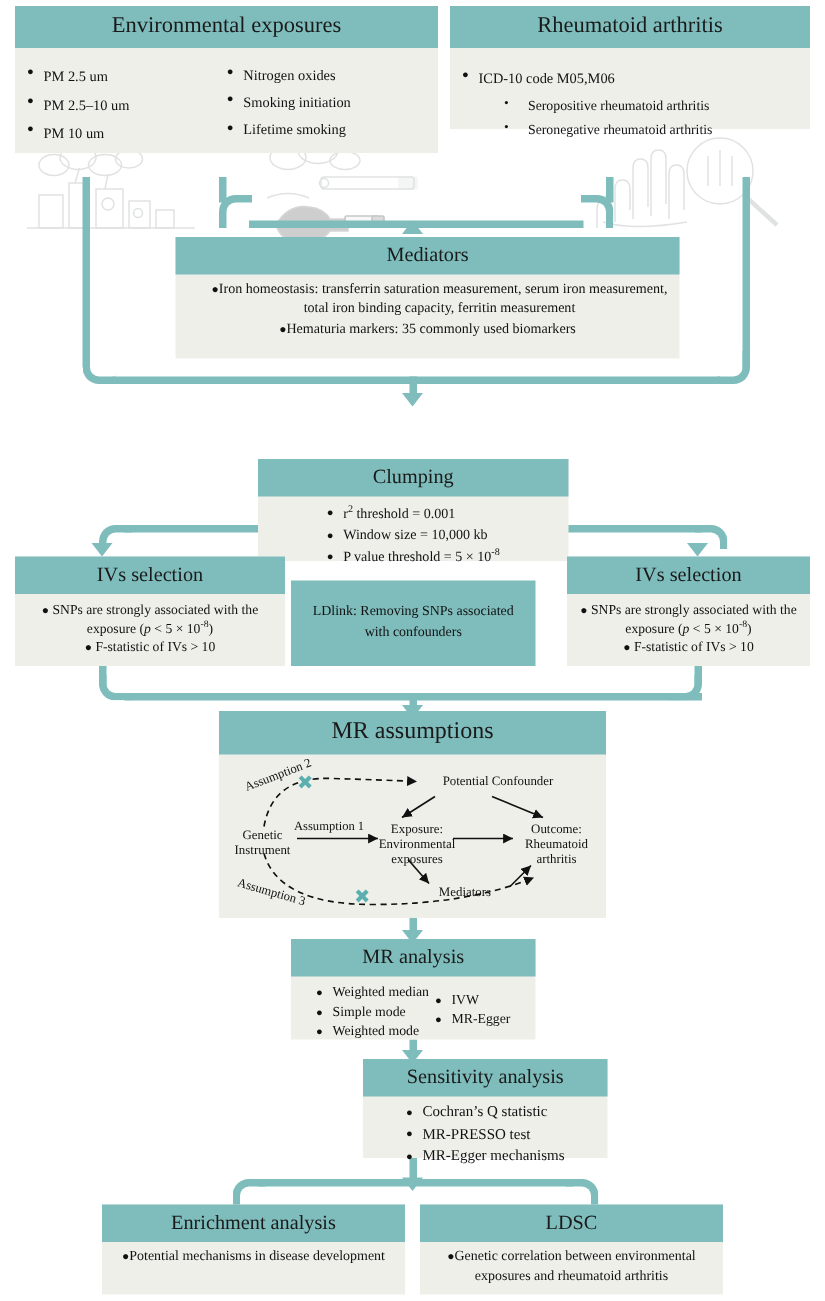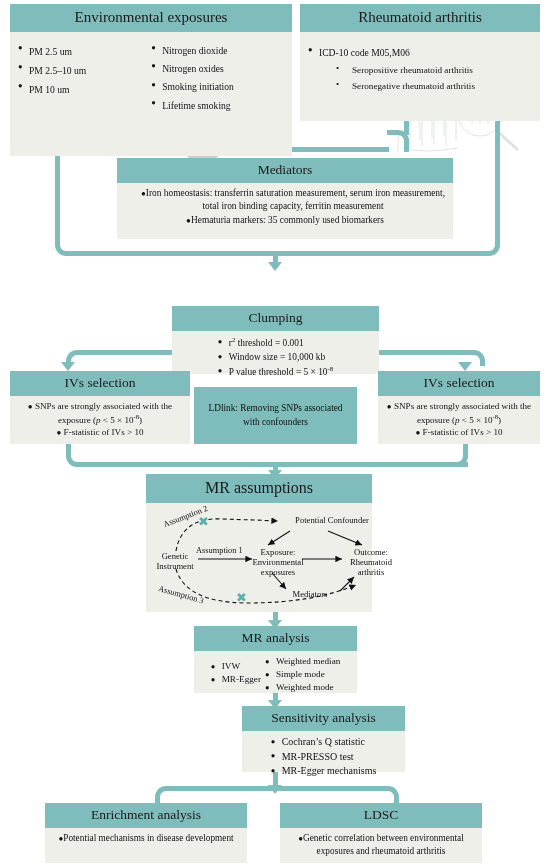--- a/index.html
+++ b/index.html
@@ -178,38 +178,37 @@
 
   <div class="ln" style="left:273px;top:693px;width:5px;height:9px;"></div>
   <div class="arrowdn" style="left:268px;top:700px;"></div>
 
   <div class="ln" style="left:273px;top:772px;width:5px;height:18px;"></div>
   <div class="arrowdn" style="left:268px;top:785px;"></div>
   <div class="ln" style="left:172px;top:786px;width:210px;height:5px;"></div>
   <div class="elbow e-tl" style="left:155px;top:786px;width:22px;height:18px;"></div>
   <div class="elbow e-tr" style="left:377px;top:786px;width:22px;height:18px;"></div>
 
-  <div class="card" style="left:10px;top:4px;width:282px;height:152px;">
+  <div class="card" style="left:10px;top:4px;width:282px;height:98px;">
     <div class="hd">Environmental exposures</div>
     <div class="bd" style="display:flex;gap:20px;padding-top:10px;">
       <ul class="bul" style="width:46%;line-height:2.0;font-size:9.6px;">
         <li>PM 2.5 um</li>
         <li>PM 2.5–10 um</li>
         <li>PM 10 um</li>
       </ul>
       <ul class="bul" style="width:54%;line-height:1.92;font-size:9.6px;">
-        <li>Nitrogen dioxide</li>
         <li>Nitrogen oxides</li>
         <li>Smoking initiation</li>
         <li>Lifetime smoking</li>
       </ul>
     </div>
   </div>
 
-  <div class="card" style="left:300px;top:4px;width:240px;height:117px;">
+  <div class="card" style="left:300px;top:4px;width:240px;height:82px;">
     <div class="hd">Rheumatoid arthritis</div>
     <div class="bd" style="padding-top:12px;">
       <ul class="bul" style="font-size:9.6px;line-height:1.8;">
         <li>ICD-10 code M05,M06</li>
       </ul>
       <ul class="bul dash" style="font-size:9.2px;line-height:1.75;margin-left:26px;margin-top:1px;">
         <li style="padding-left:18px;">Seropositive rheumatoid arthritis</li>
         <li style="padding-left:18px;">Seronegative rheumatoid arthritis</li>
       </ul>
     </div>
@@ -251,21 +250,21 @@
   </div>
 
   <div class="card" style="left:378px;top:371px;width:162px;height:73px;">
     <div class="hd sm">IVs selection</div>
     <div class="bd ctrtext" style="padding:4px 4px 5px;font-size:9.1px;line-height:1.35;">
       <div><span style="font-size:8px;">●</span> SNPs are strongly associated with the exposure (<i>p</i> &lt; 5 × 10<sup>-8</sup>)</div>
       <div><span style="font-size:8px;">●</span> F-statistic of IVs &gt; 10</div>
     </div>
   </div>
 
-  <div class="card" style="left:146px;top:474px;width:226px;height:138px;">
+  <div class="card" style="left:146px;top:474px;width:258px;height:138px;">
     <div class="hd lg">MR assumptions</div>
     <div class="bd" style="padding:4px 6px 2px;">
       <div class="mrfig">
         <svg width="246" height="104" viewBox="0 0 246 104" fill="none">
           <defs>
             <marker id="ah" markerWidth="7" markerHeight="7" refX="6" refY="3" orient="auto">
               <path d="M0,0 L6,3 L0,6 z" fill="#111"></path>
             </marker>
           </defs>
 
@@ -298,44 +297,44 @@
         <div class="alab rot1" style="left:14px;top:12px;">Assumption 2</div>
         <div class="alab" style="left:44px;top:38px;">Assumption 1</div>
         <div class="alab rot2" style="left:8px;top:76px;">Assumption 3</div>
       </div>
     </div>
   </div>
 
   <div class="card" style="left:194px;top:626px;width:163px;height:67px;">
     <div class="hd sm">MR analysis</div>
     <div class="bd" style="display:flex;gap:4px;padding:4px 6px 5px;justify-content:center;">
-      <ul class="bul" style="font-size:9.2px;line-height:1.42;padding-top:5px;">
-        <li>IVW</li>
-        <li>MR-Egger</li>
-      </ul>
       <ul class="bul" style="font-size:9.2px;line-height:1.42;">
         <li>Weighted median</li>
         <li>Simple mode</li>
         <li>Weighted mode</li>
+      </ul>
+      <ul class="bul" style="font-size:9.2px;line-height:1.42;padding-top:5px;">
+        <li>IVW</li>
+        <li>MR-Egger</li>
       </ul>
     </div>
   </div>
 
   <div class="card" style="left:194px;top:706px;width:163px;height:66px;margin-left:48px;">
     <div class="hd sm">Sensitivity analysis</div>
     <div class="bd" style="padding:4px 0 5px;">
       <ul class="bul ctr" style="font-size:10px;line-height:1.45;">
         <li>Cochran’s Q statistic</li>
         <li>MR-PRESSO test</li>
         <li>MR-Egger mechanisms</li>
       </ul>
     </div>
   </div>
 
-  <div class="card" style="left:45px;top:803px;width:202px;height:60px;">
+  <div class="card" style="left:68px;top:803px;width:202px;height:60px;">
     <div class="hd sm">Enrichment analysis</div>
     <div class="bd ctrtext" style="padding:4px 8px 6px;font-size:9.3px;line-height:1.4;">
       <span style="font-size:8px;">●</span><span>Potential mechanisms in disease development</span>
     </div>
   </div>
 
   <div class="card" style="left:280px;top:803px;width:202px;height:60px;">
     <div class="hd sm">LDSC</div>
     <div class="bd ctrtext" style="padding:4px 10px 6px;font-size:9.3px;line-height:1.4;">
       <span style="font-size:8px;">●</span><span>Genetic correlation between environmental exposures and rheumatoid arthritis</span>

